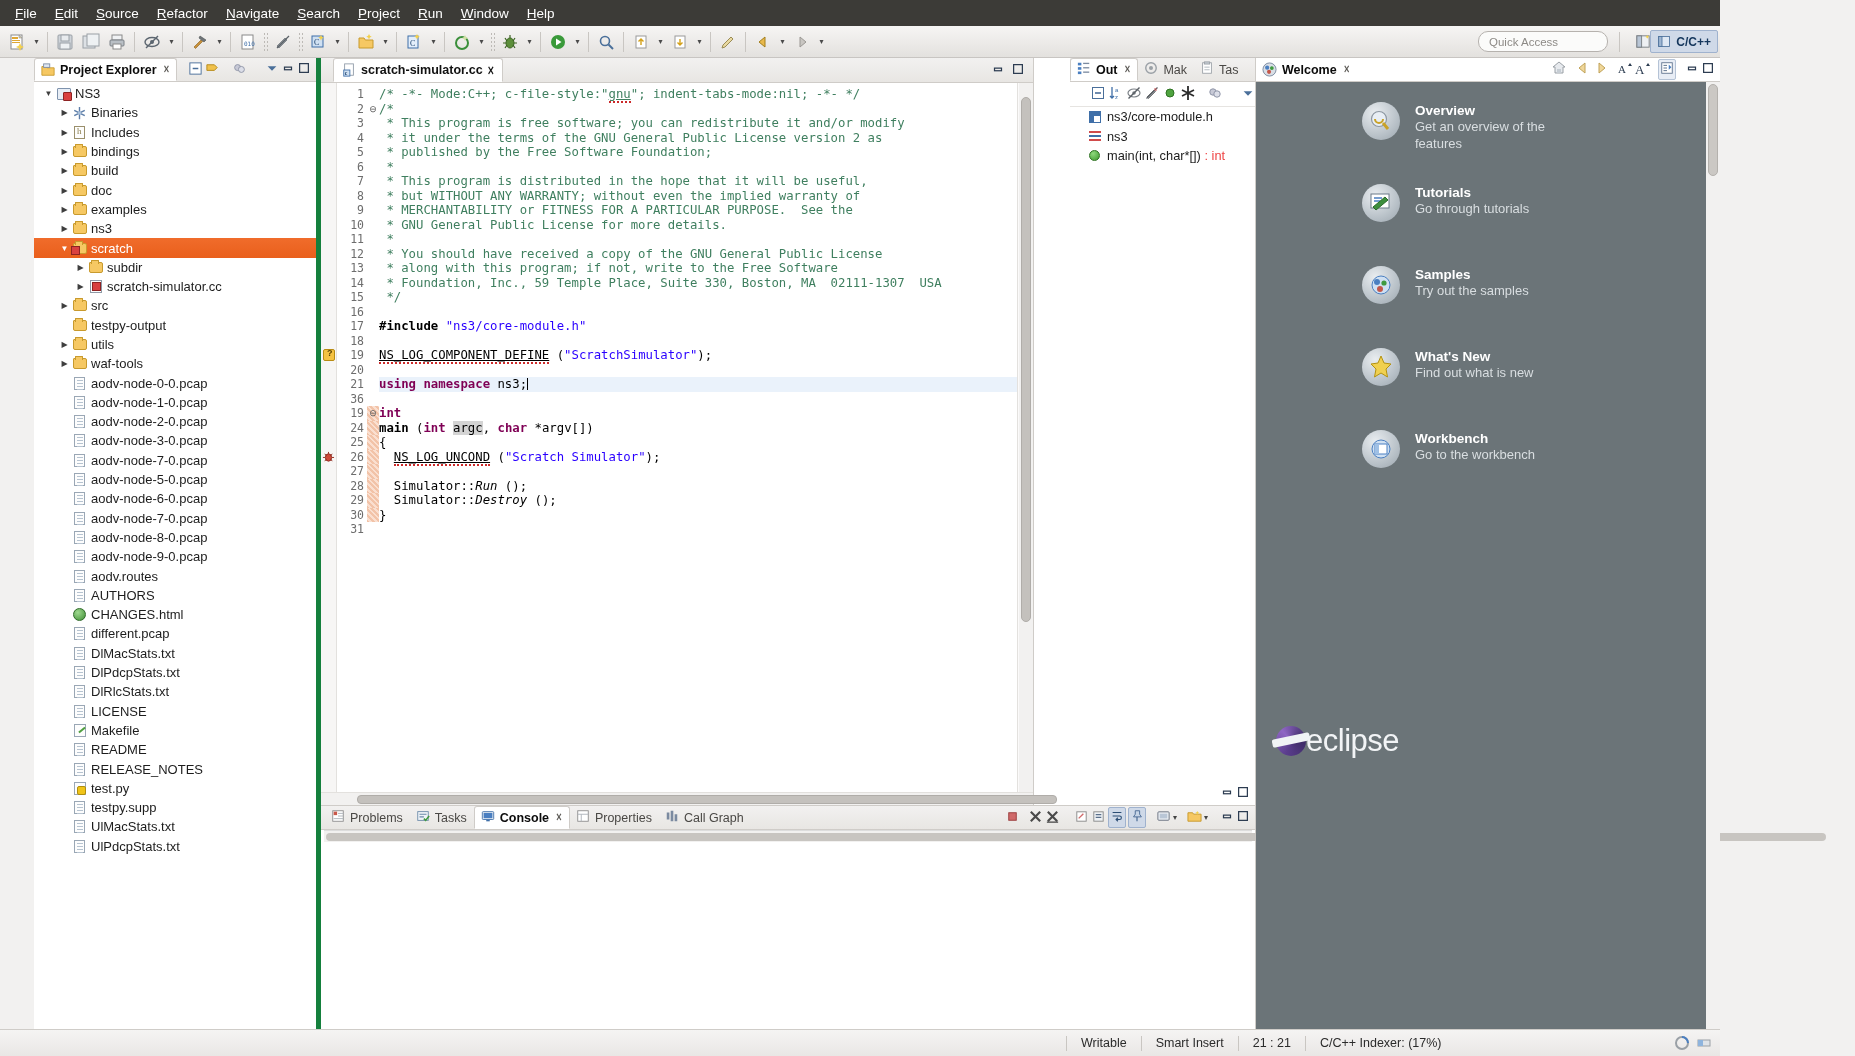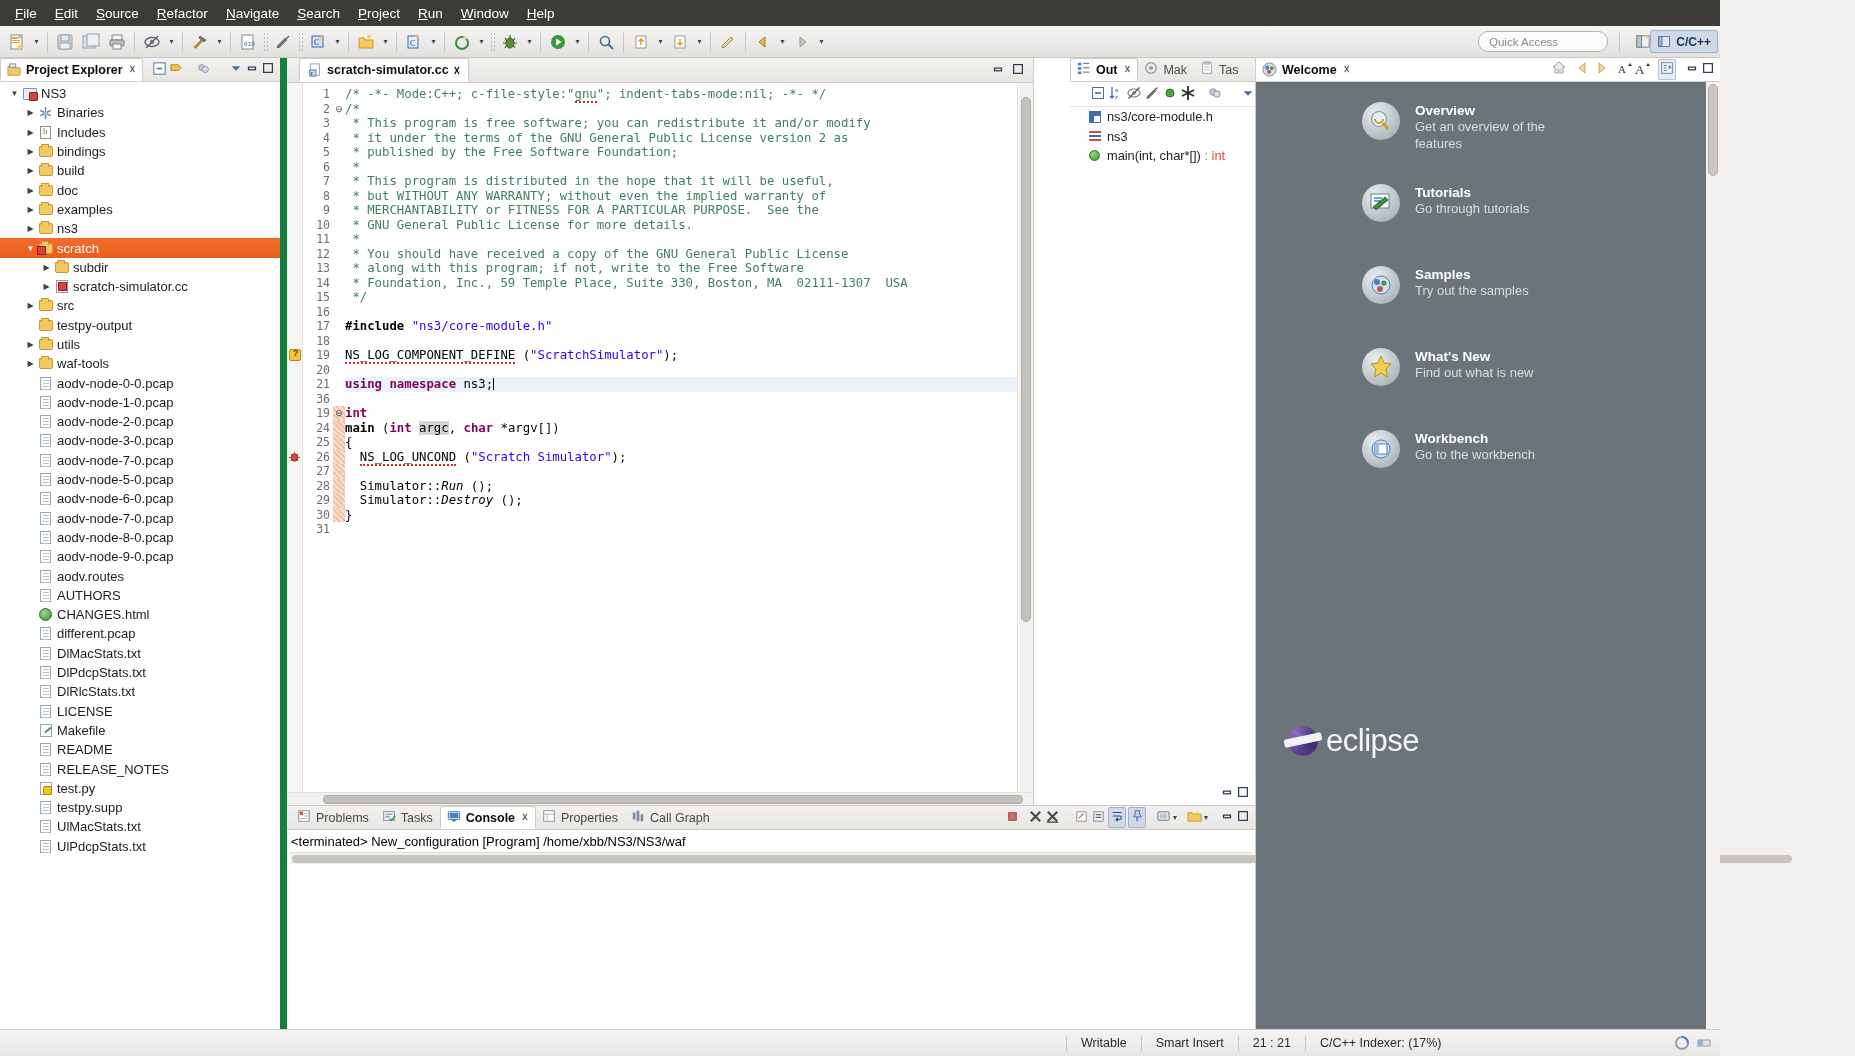--- a/index.html
+++ b/index.html
@@ -100,21 +100,21 @@
   .view-toolbar {
     height: 25px; flex: 0 0 25px;
     display:flex; align-items:center; gap:2px;
     padding-left: 20px;
     background:#ffffff;
     border-bottom: 1px solid #e6e4e1;
   }
   .view-body { flex: 1 1 auto; overflow: hidden; background:#ffffff; position: relative; }
 
   
-  #project-explorer { flex: 0 0 287px; border-right: 7px solid #15803d; }
+  #project-explorer { flex: 0 0 287px; border-right: 5px solid #15803d; margin-left: 34px; }
   .tree { padding-top: 2px; font-size: 13px; color:#1d1d1d; }
   .trow {
     height: 19.3px; display:flex; align-items:center;
     white-space: nowrap; padding-right:4px;
   }
   .trow.sel { background: linear-gradient(to bottom,#f06c2b,#e95f1c); color:#ffffff; }
   .tarrow { width: 13px; text-align:center; font-size: 8px; color:#3e3e3e; flex:0 0 13px;}
   .trow.sel .tarrow { color:#ffffff; }
   .ticon { width:17px; flex:0 0 17px; display:flex; align-items:center; justify-content:center; }
   .tlabel { padding-left: 3px; }
@@ -175,21 +175,21 @@
     font-family:"DejaVu Sans Mono","Liberation Mono",monospace;
     font-size:12.3px; line-height:14.5px; padding-top:4px; white-space:pre;
     color:#000;
   }
   .cl { height:14.5px; }
   .cmt { color:#3f7f5f; }
   .kw  { color:#7f0055; font-weight:bold; }
   .pre { color:#000000; font-weight:bold; }
   .str { color:#2a00ff; }
   .ital{ font-style:italic; }
-  .spellerr { border-bottom: 2px dotted #cc2a2a; }
+  .spellerr { border-bottom: 2px dotted #cc2a2a; text-decoration: underline; }
   .occ { background:#d4d4d4; }
   .linehl { background:#eaf2fb; }
   .marker-warn { position:absolute; left:2px; width:12px; height:12px; background:#f5c242; border:1px solid #b98c13; border-radius:2px;}
   .marker-warn:after{content:"?";position:absolute;left:3px;top:-2px;font-size:9px;color:#5b4404;font-weight:bold;}
   .marker-bug { position:absolute; left:1px; width:13px; height:12px; }
   .overview-ruler { flex:0 0 16px; background:#fbfafa; border-left:1px solid #e3e1de; position:relative;}
   .ov-mark { position:absolute; left:3px; width:9px; height:3px;}
   .vscroll-track { position:absolute; right:0; top:0; width:14px; bottom:0; background:#f2f1f0;}
   .vscroll-thumb { position:absolute; left:2px; width:10px; border-radius:5px; background:#c4c1bd; border:1px solid #b0ada9;}
   .hscroll { height:13px; flex:0 0 13px; background:#f2f1f0; border-top:1px solid #e3e1de; position:relative;}
@@ -210,21 +210,21 @@
   .welcome-body { background:#6b7478; position:relative; height:100%; overflow:hidden; }
   .w-item { position:absolute; display:flex; align-items:flex-start; gap:15px; left:106px; }
   .w-circ {
     width:38px;height:38px;border-radius:50%;
     background: radial-gradient(circle at 35% 30%, #e9edf0, #b6bfc6 65%, #9aa4ac);
     display:flex;align-items:center;justify-content:center;
     flex:0 0 38px;
   }
   .w-title { color:#ffffff; font-weight:bold; font-size:13.5px; line-height:17px;}
   .w-desc { color:#d9dee1; font-size:13px; line-height:16.5px; max-width:170px;}
-  .eclipse-logo { position:absolute; left:32px; bottom:270px; display:flex; align-items:center; gap:8px;}
+  .eclipse-logo { position:absolute; left:20px; bottom:270px; display:flex; align-items:center; }
   .ecl-sphere{width:30px;height:30px;border-radius:50%;
     background: conic-gradient(from 200deg, #5a3d8c, #8f66c4, #3b2a63, #5a3d8c);
     position:relative;}
   .ecl-sphere:after{content:"";position:absolute;left:-4px;top:10px;width:38px;height:8px;background:#f0f3f5;transform:rotate(-12deg);border-radius:2px;}
   .ecl-word{color:#f2f4f6;font-size:31px;letter-spacing:-0.5px;}
   .w-scroll{position:absolute;right:0;top:0;width:14px;height:100%;background:#f2f1f0;}
   .w-scroll-thumb{position:absolute;left:2px;top:2px;width:10px;height:92px;border-radius:5px;background:#cbc8c4;border:1px solid #b4b1ad;}
 
   
   #console-part { flex:0 0 224px; border-top:1px solid #cfccc8; background:#ffffff; display:flex; flex-direction:column;}
@@ -1163,21 +1163,20 @@
                   <rect x="4" y="7" width="8" height="3" fill="none" stroke="#2b3b50" stroke-width="1.4"></rect>
                 </svg>
             </span>
             <span>
               <svg width="14" height="14" viewBox="0 0 16 16">
                   <rect x="3" y="3" width="10" height="10" fill="none" stroke="#2b3b50" stroke-width="1.4"></rect>
                 </svg>
             </span>
           </div>
         </div>
-        <div class="con-head" style="padding-left:4px;">&lt;terminated&gt; New_configuration [Program] /home/xbb/NS3/NS3/waf</div>
         <div class="con-hscroll">
           <div class="con-hscroll-thumb"></div>
         </div>
       </div>
     </div>
 
     <div class="view" id="welcome-part">
       <div class="view-tabs" style="background:#ffffff;border-bottom:1px solid #cfccc8;">
         <div class="vtab active" style="border:none;background:#fff;">
           <svg width="15" height="15" viewBox="0 0 16 16">

